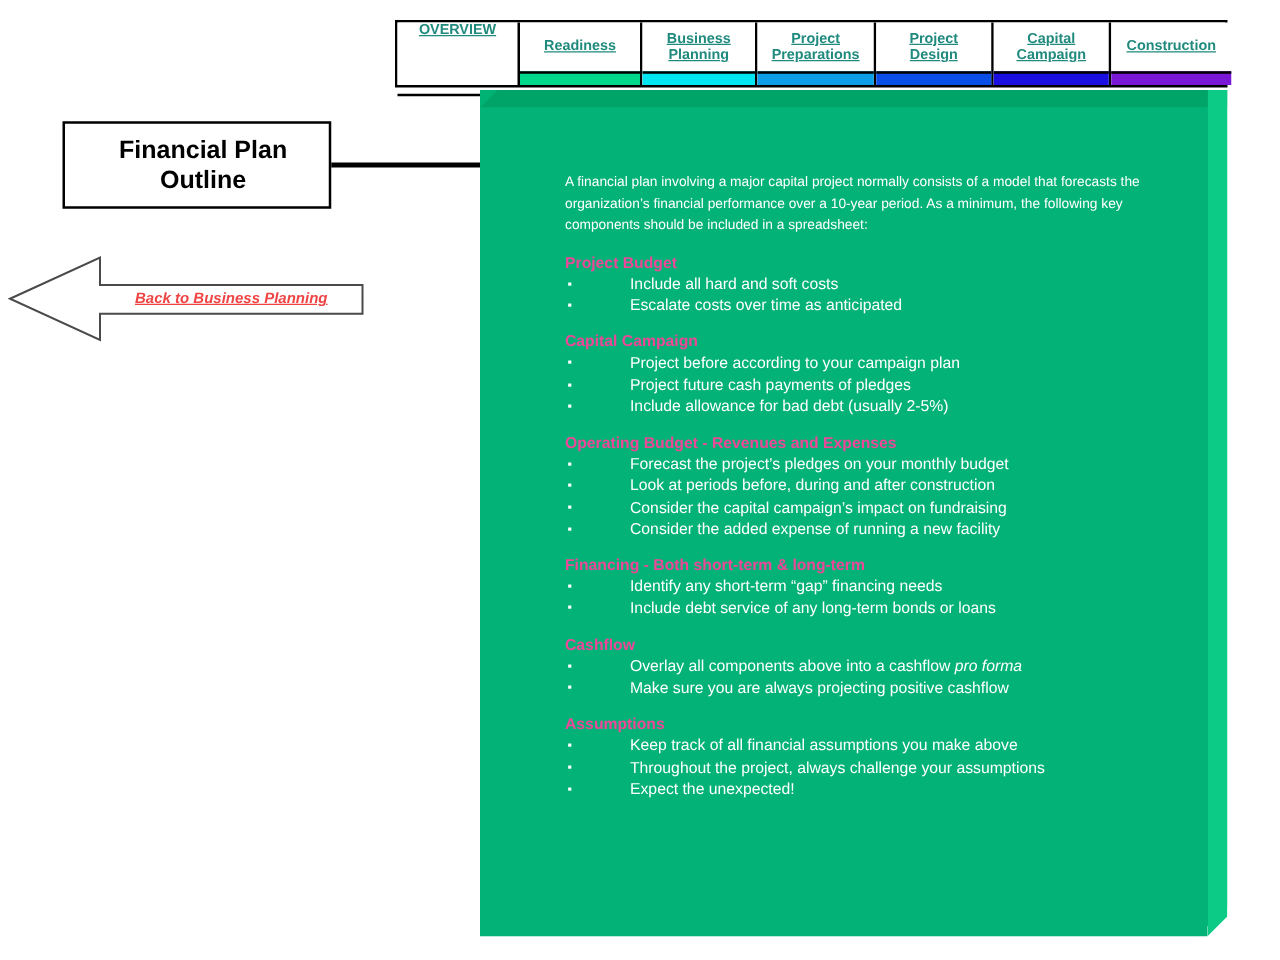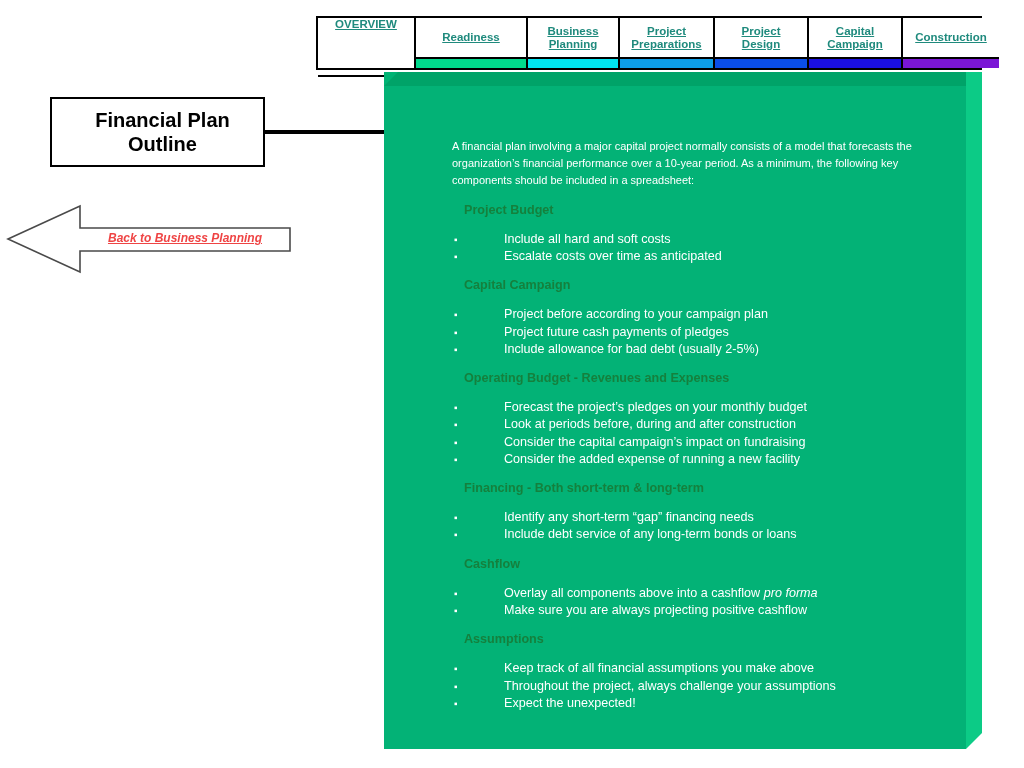--- a/index.html
+++ b/index.html
@@ -172,22 +172,22 @@
     margin: 0 0 12px 0;
     font-size: 11px;
     line-height: 17.2px;
     color: #ffffff;
   }
   .sec { margin: 0 0 12px 0; }
   .sec-head {
     font-weight: bold;
     font-size: 12.6px;
     line-height: 17.2px;
-    color: #15803d;
-    margin: 12px;
+    color: #ec4899;
+    margin: 0;
   }
   .bullet-row {
     display: block;
     position: relative;
     padding-left: 52px;
     line-height: 17.2px;
     font-size: 12.6px;
     color: #ffffff;
   }
   .bullet-row .bul {
@@ -203,21 +203,21 @@
 </head>
 <body>
 
 <div id="navstrip">
     <div class="nav-tab" style="width: 98px; gap: 44px;">
       <div class="nav-label-cell">
         <span class="nav-label">OVERVIEW</span>
       </div>
       <div class="nav-colorbar" style="background: rgb(255, 255, 255);"></div>
     </div>
-    <div class="nav-tab" style="width: 112px;">
+    <div class="nav-tab" style="width: 98px;">
       <div class="nav-label-cell">
         <span class="nav-label">Readiness</span>
       </div>
       <div class="nav-colorbar" style="background: rgb(0, 217, 140);"></div>
     </div>
     <div class="nav-tab" style="width: 92px;">
       <div class="nav-label-cell">
         <span class="nav-label">Business
 Planning</span>
       </div>

